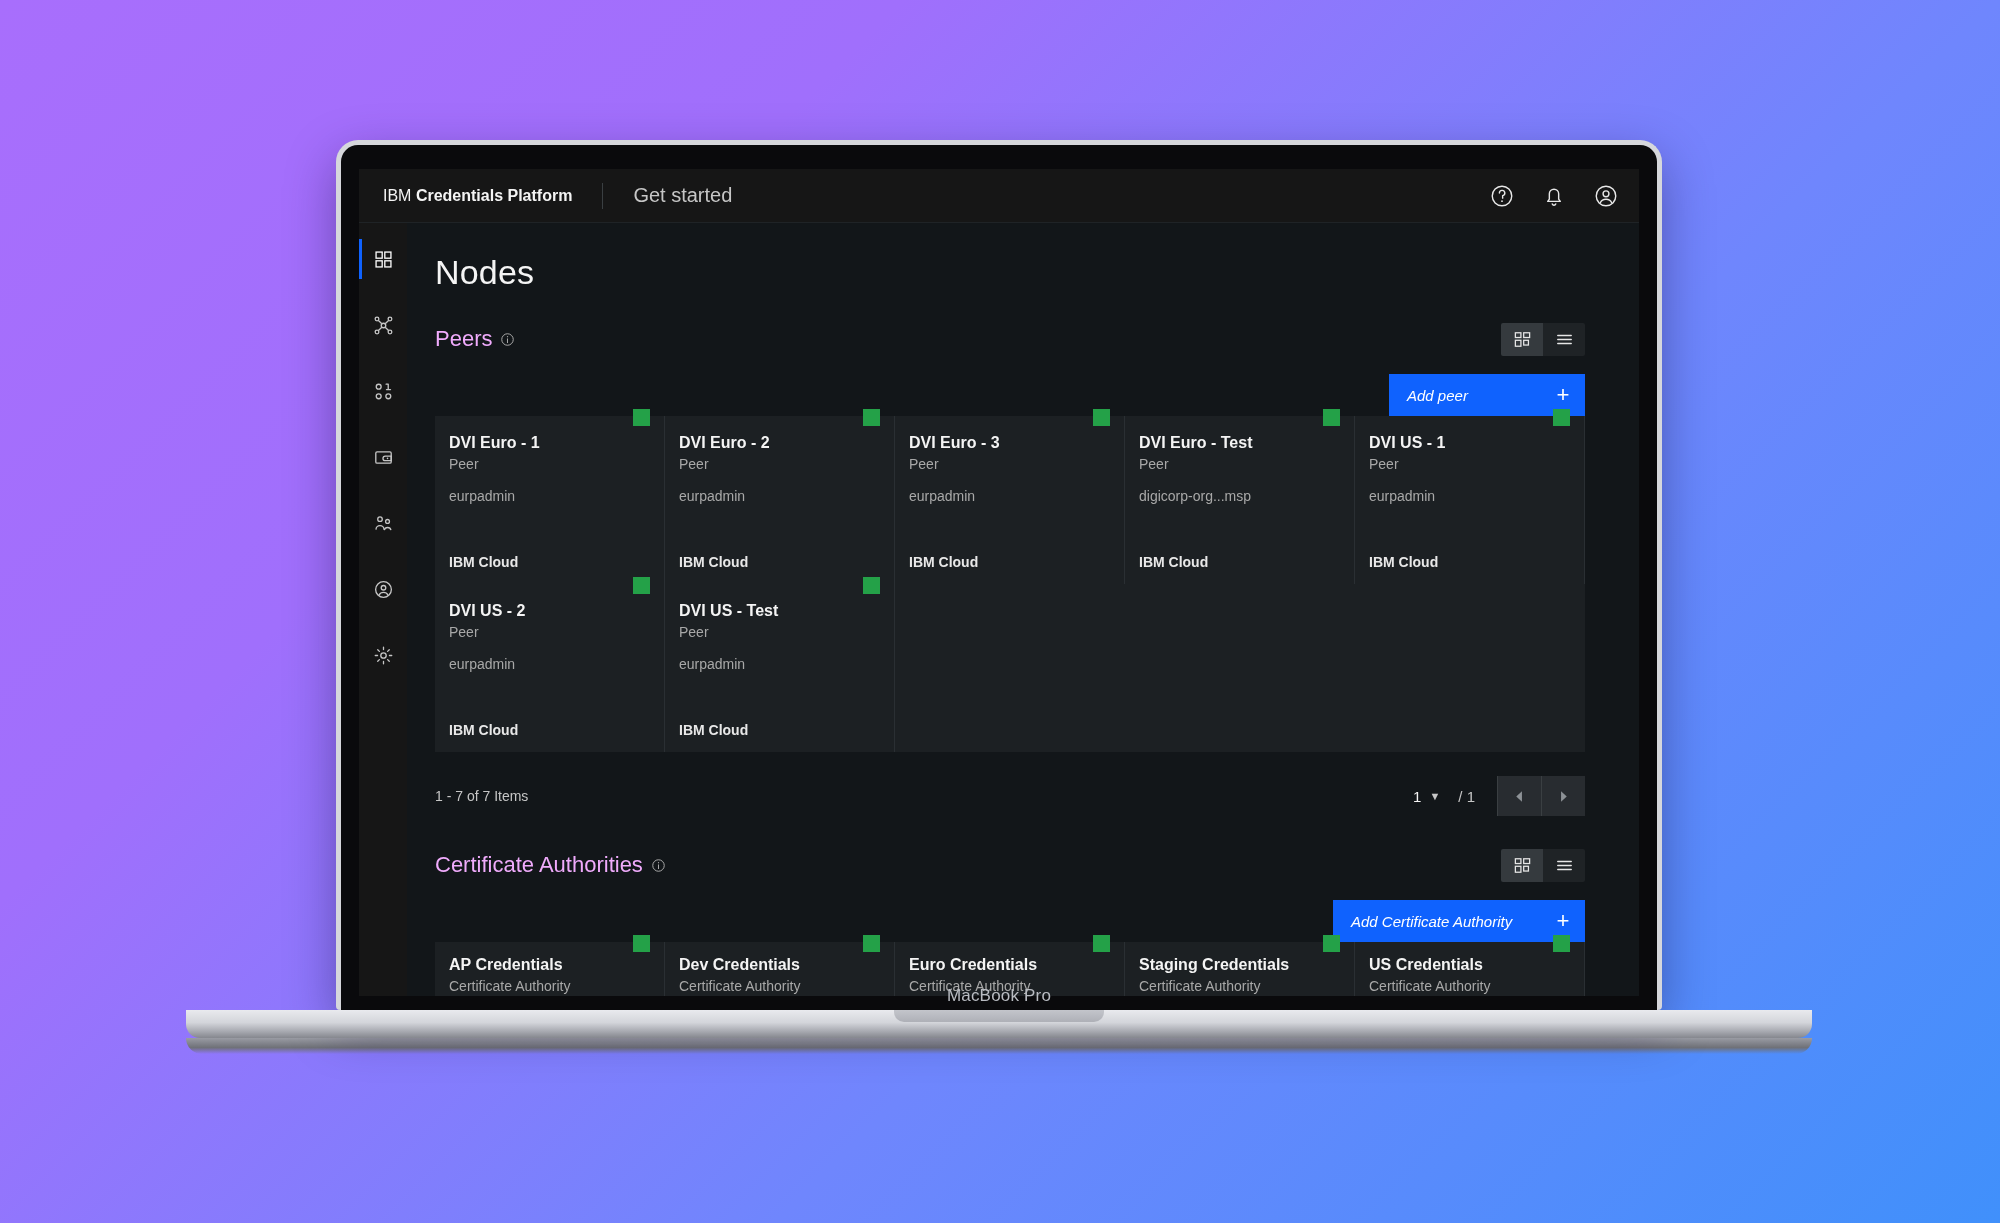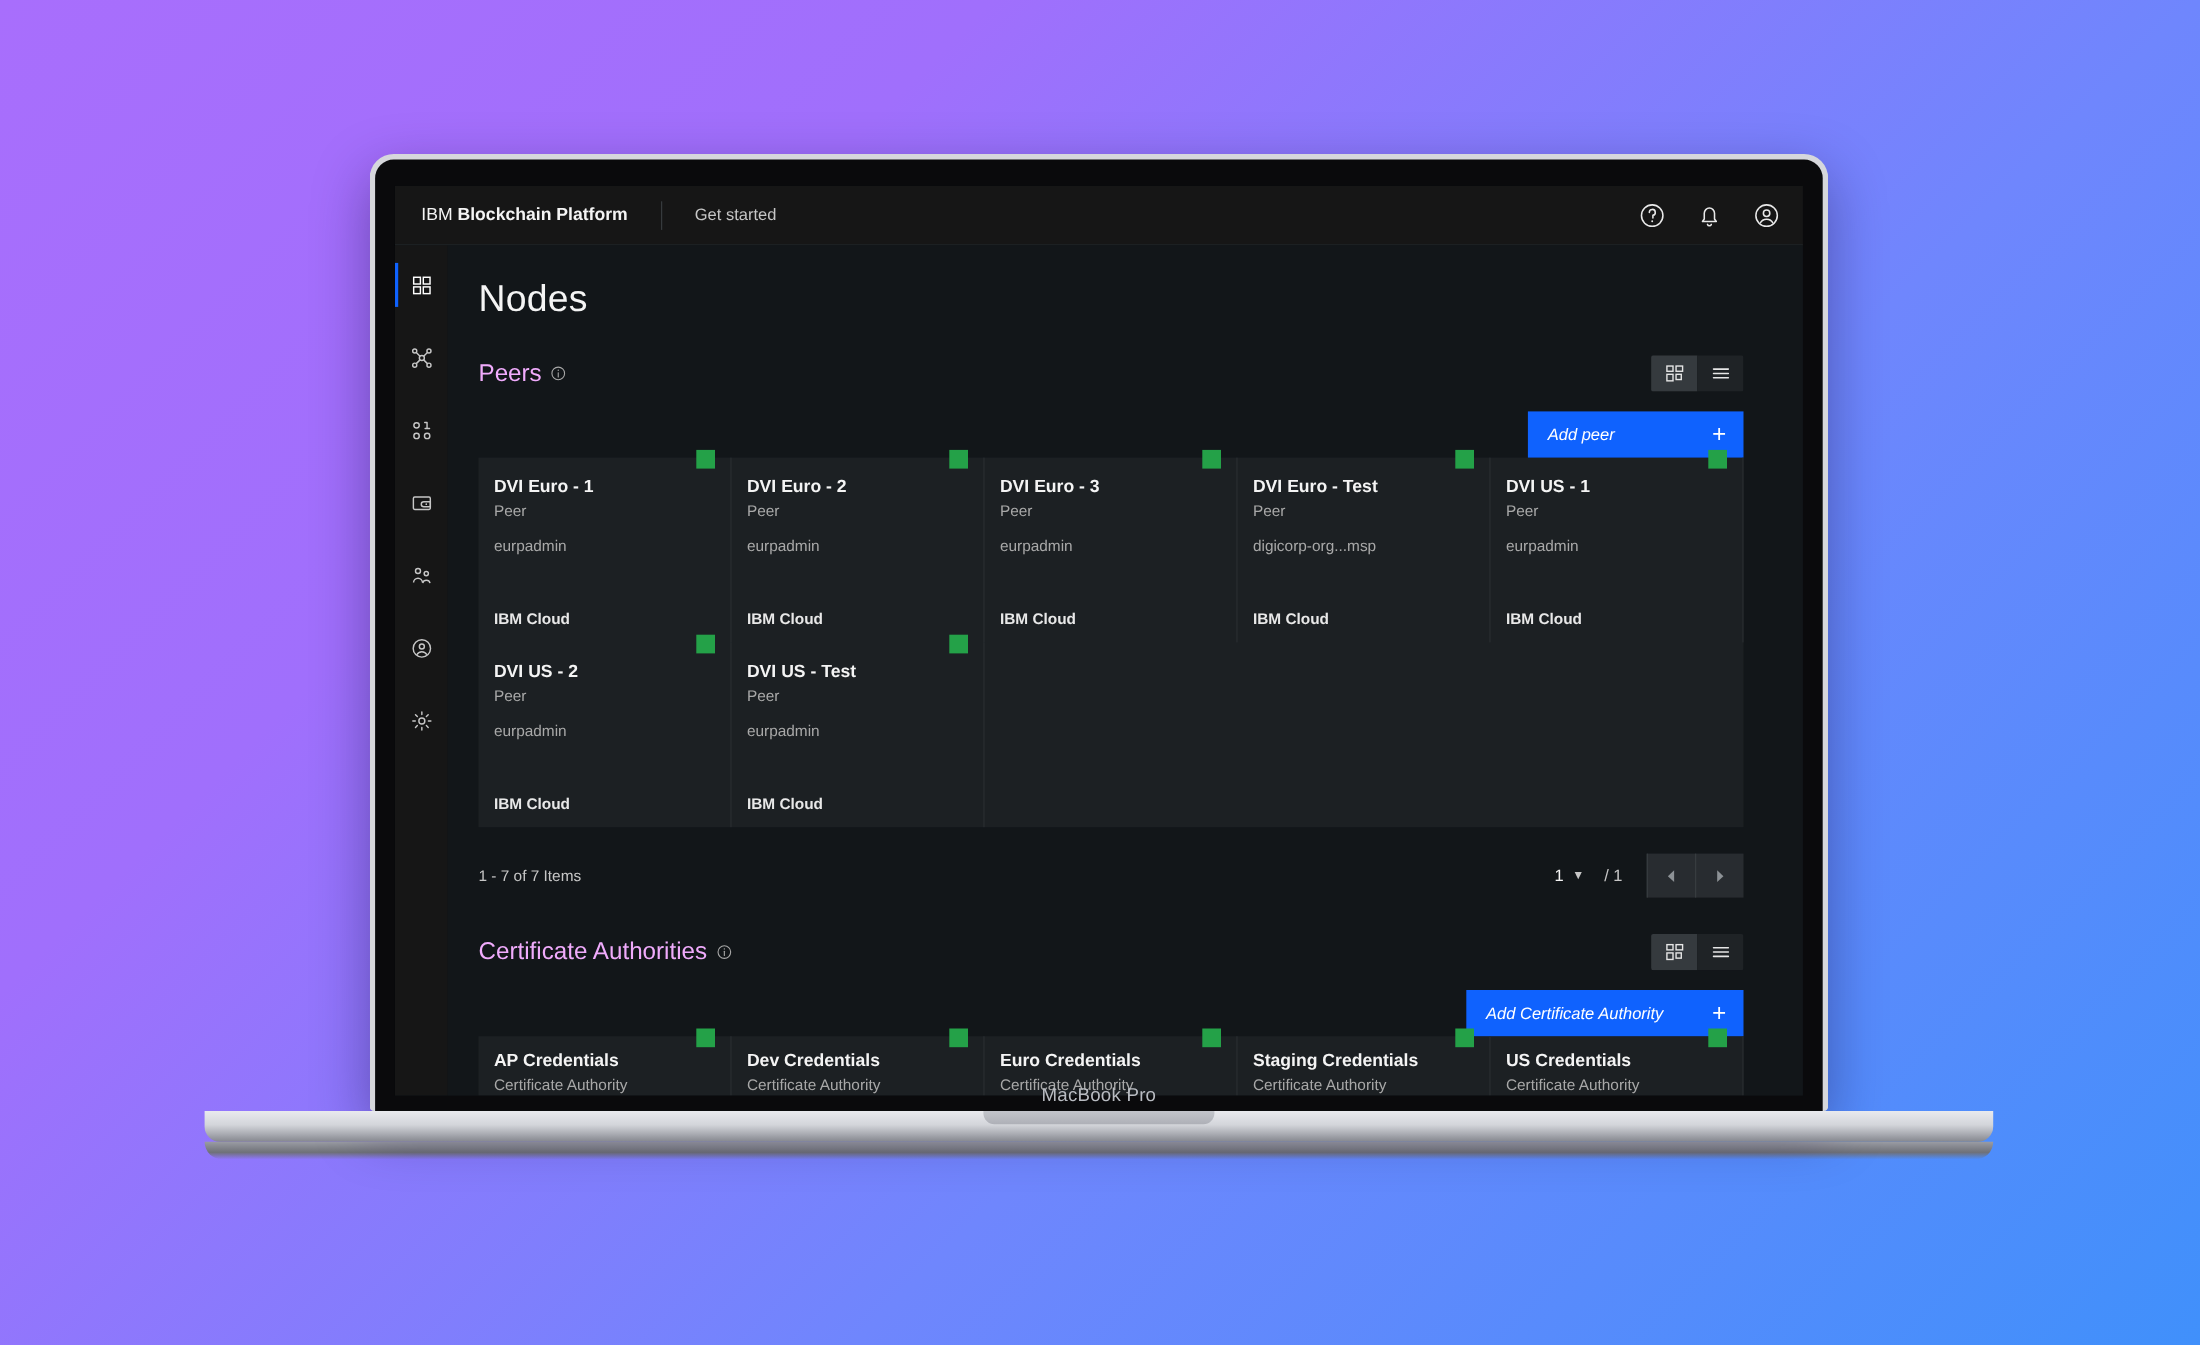--- a/index.html
+++ b/index.html
@@ -75,21 +75,21 @@
     display: flex;
     align-items: center;
     padding: 0 20px 0 24px;
     border-bottom: 1px solid #1f2326;
   }
   .brand { font-size: 16px; color: #f4f4f4; white-space: nowrap; }
   .brand b { font-weight: 700; }
   .brand span.light { font-weight: 400; }
   .topdiv { width: 1px; height: 26px; background: #3a3f42; margin: 0 30px; }
   .getstarted {
-    font-size: 15px; color: #c6c6c6; cursor: pointer; white-space: nowrap;
+    font-size: 20px; color: #c6c6c6; cursor: pointer; white-space: nowrap;
   }
   .top-right { margin-left: auto; display: flex; align-items: center; gap: 26px; }
   .topicon { width: 26px; height: 26px; color: #e8e8e8; cursor: pointer; }
   .topicon svg { display: block; width: 26px; height: 26px; }
 
   
   #below { display: flex; height: calc(100% - 54px); }
 
   
   #rail {
@@ -235,21 +235,21 @@
 </head>
 <body>
 
 <div id="laptop">
   <div id="screen-frame">
     <div id="app">
 
       <div id="topbar">
         <div class="brand">
           <span class="light">IBM</span>
-          <b>Blockchain Platform</b>
+          <b>Credentials Platform</b>
         </div>
         <div class="topdiv"></div>
         <div class="getstarted">Get started</div>
 
         <div class="top-right">
           <div class="topicon">
             <svg viewBox="0 0 24 24" fill="none" stroke="currentColor" stroke-width="1.3">
               <circle cx="12" cy="12" r="9"></circle>
               <path d="M9.6 9.3a2.5 2.5 0 1 1 3 2.45V14" stroke-linecap="round"></path>
               <circle cx="12" cy="16.8" r=".8" fill="currentColor" stroke="none"></circle>

